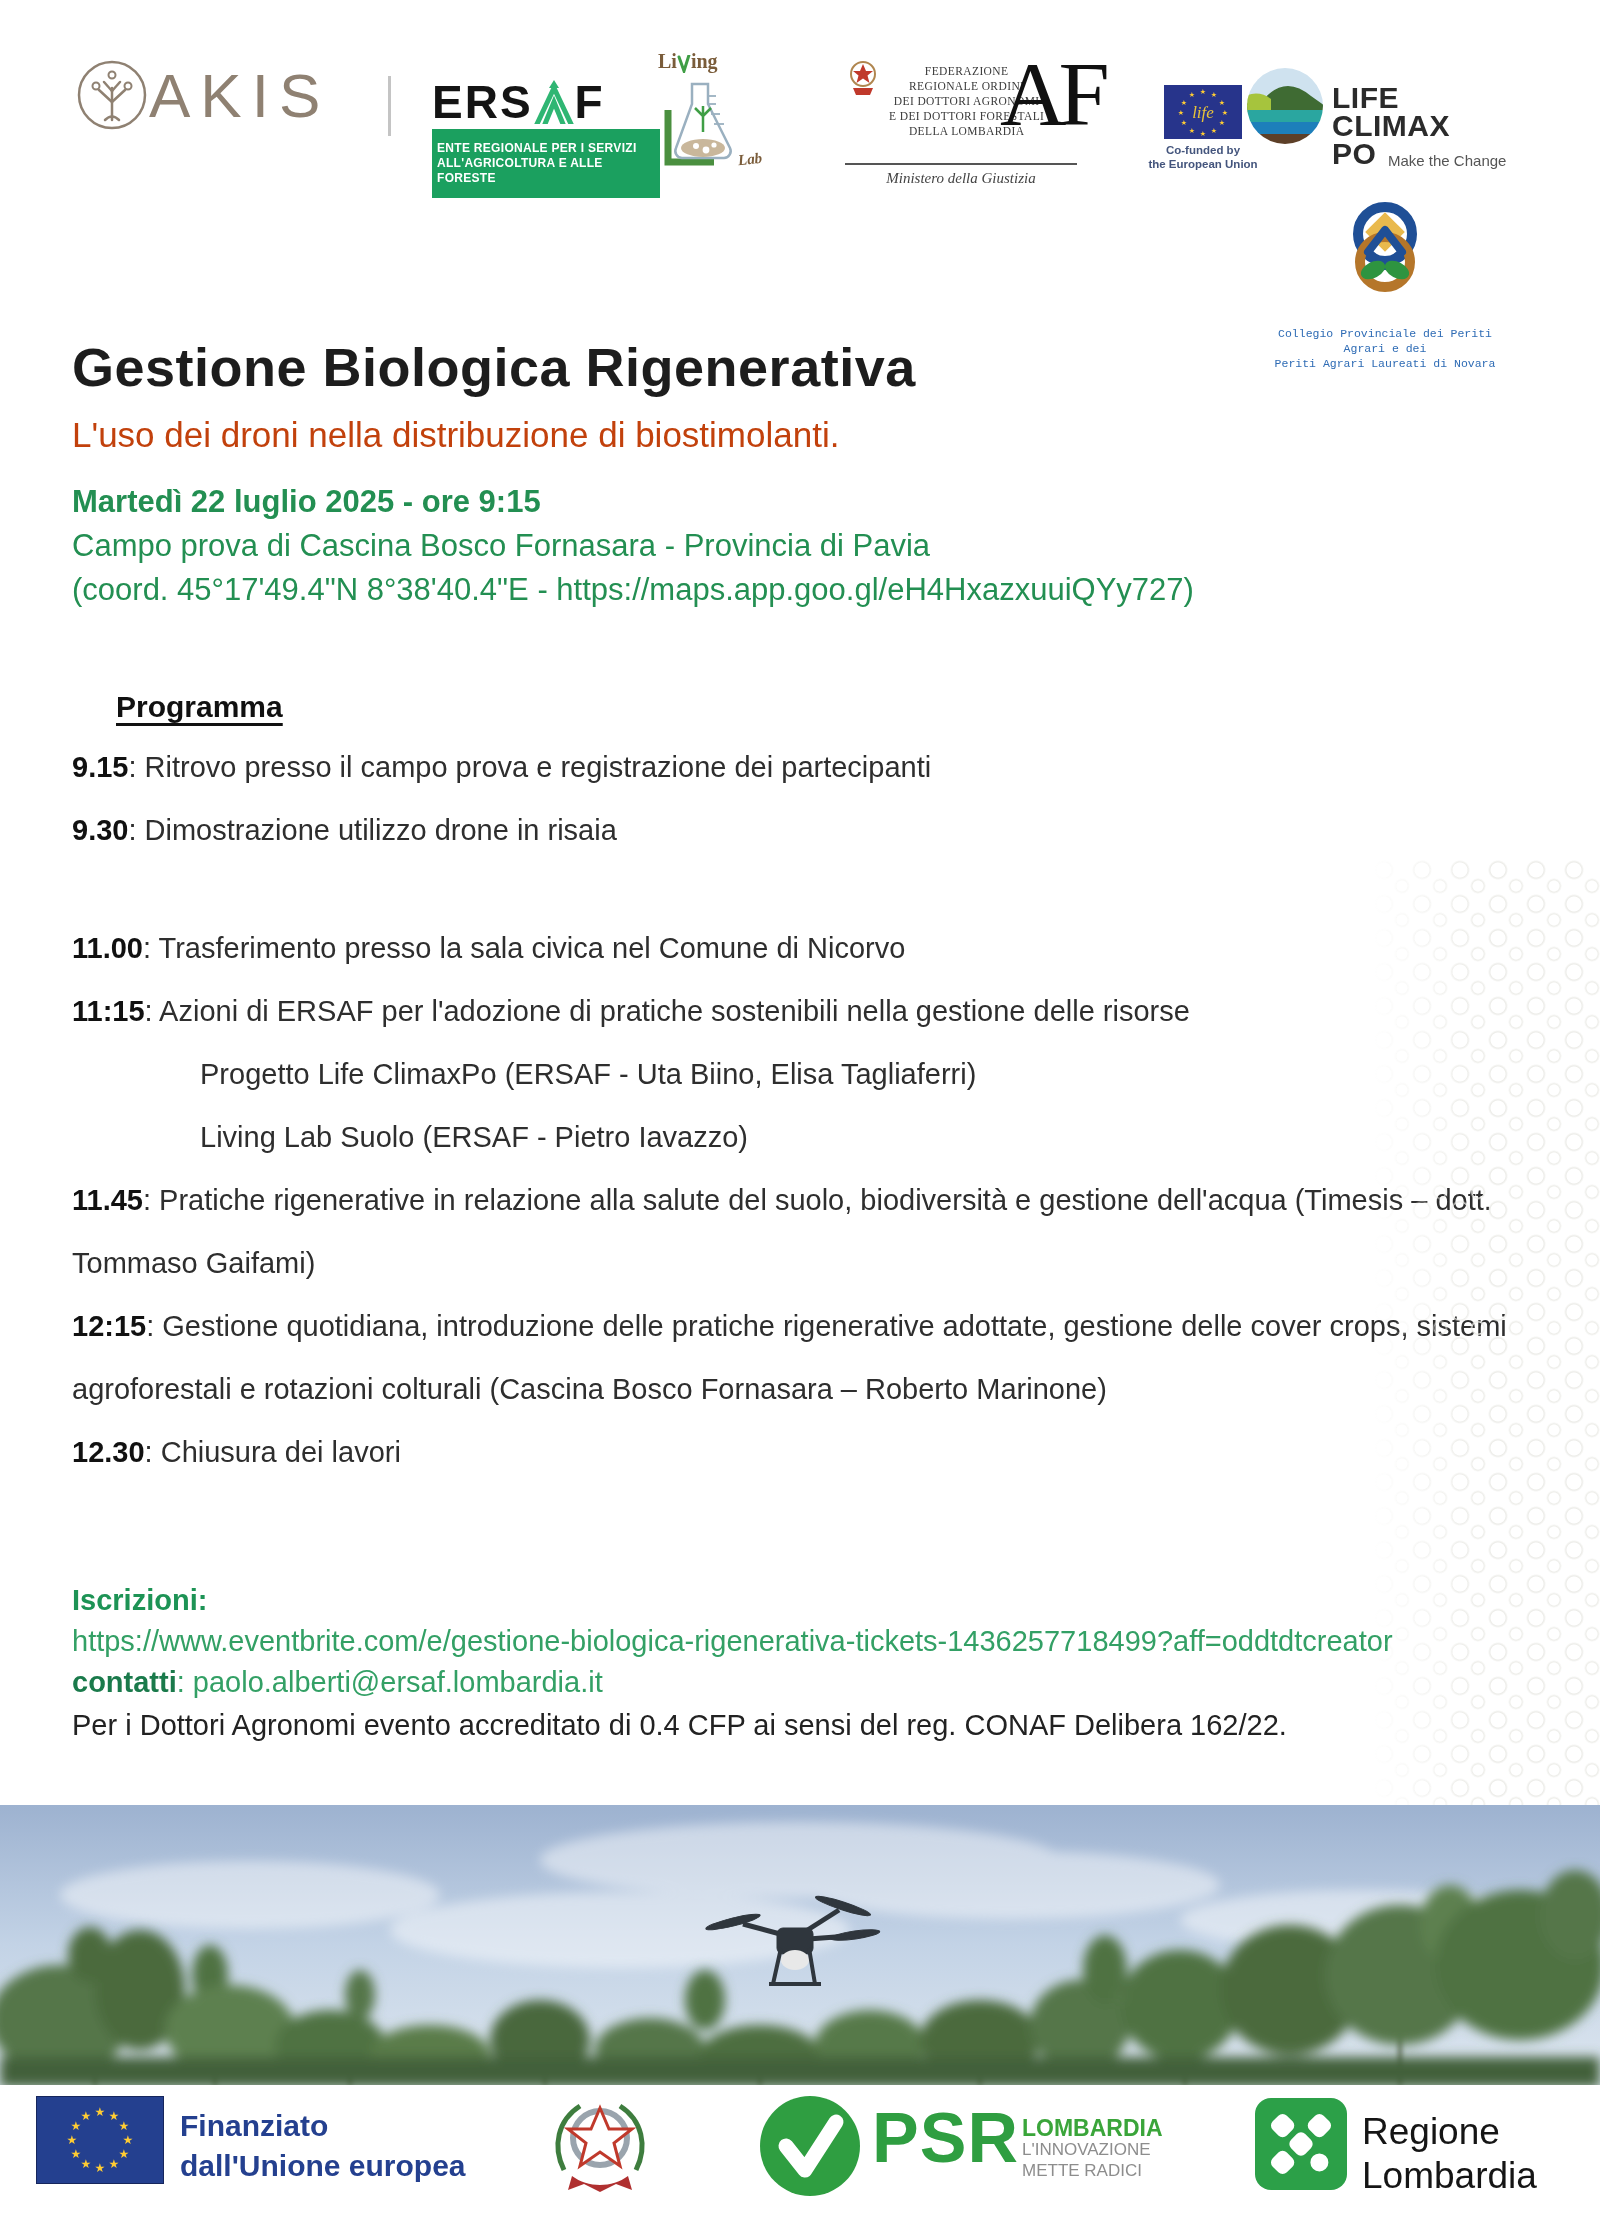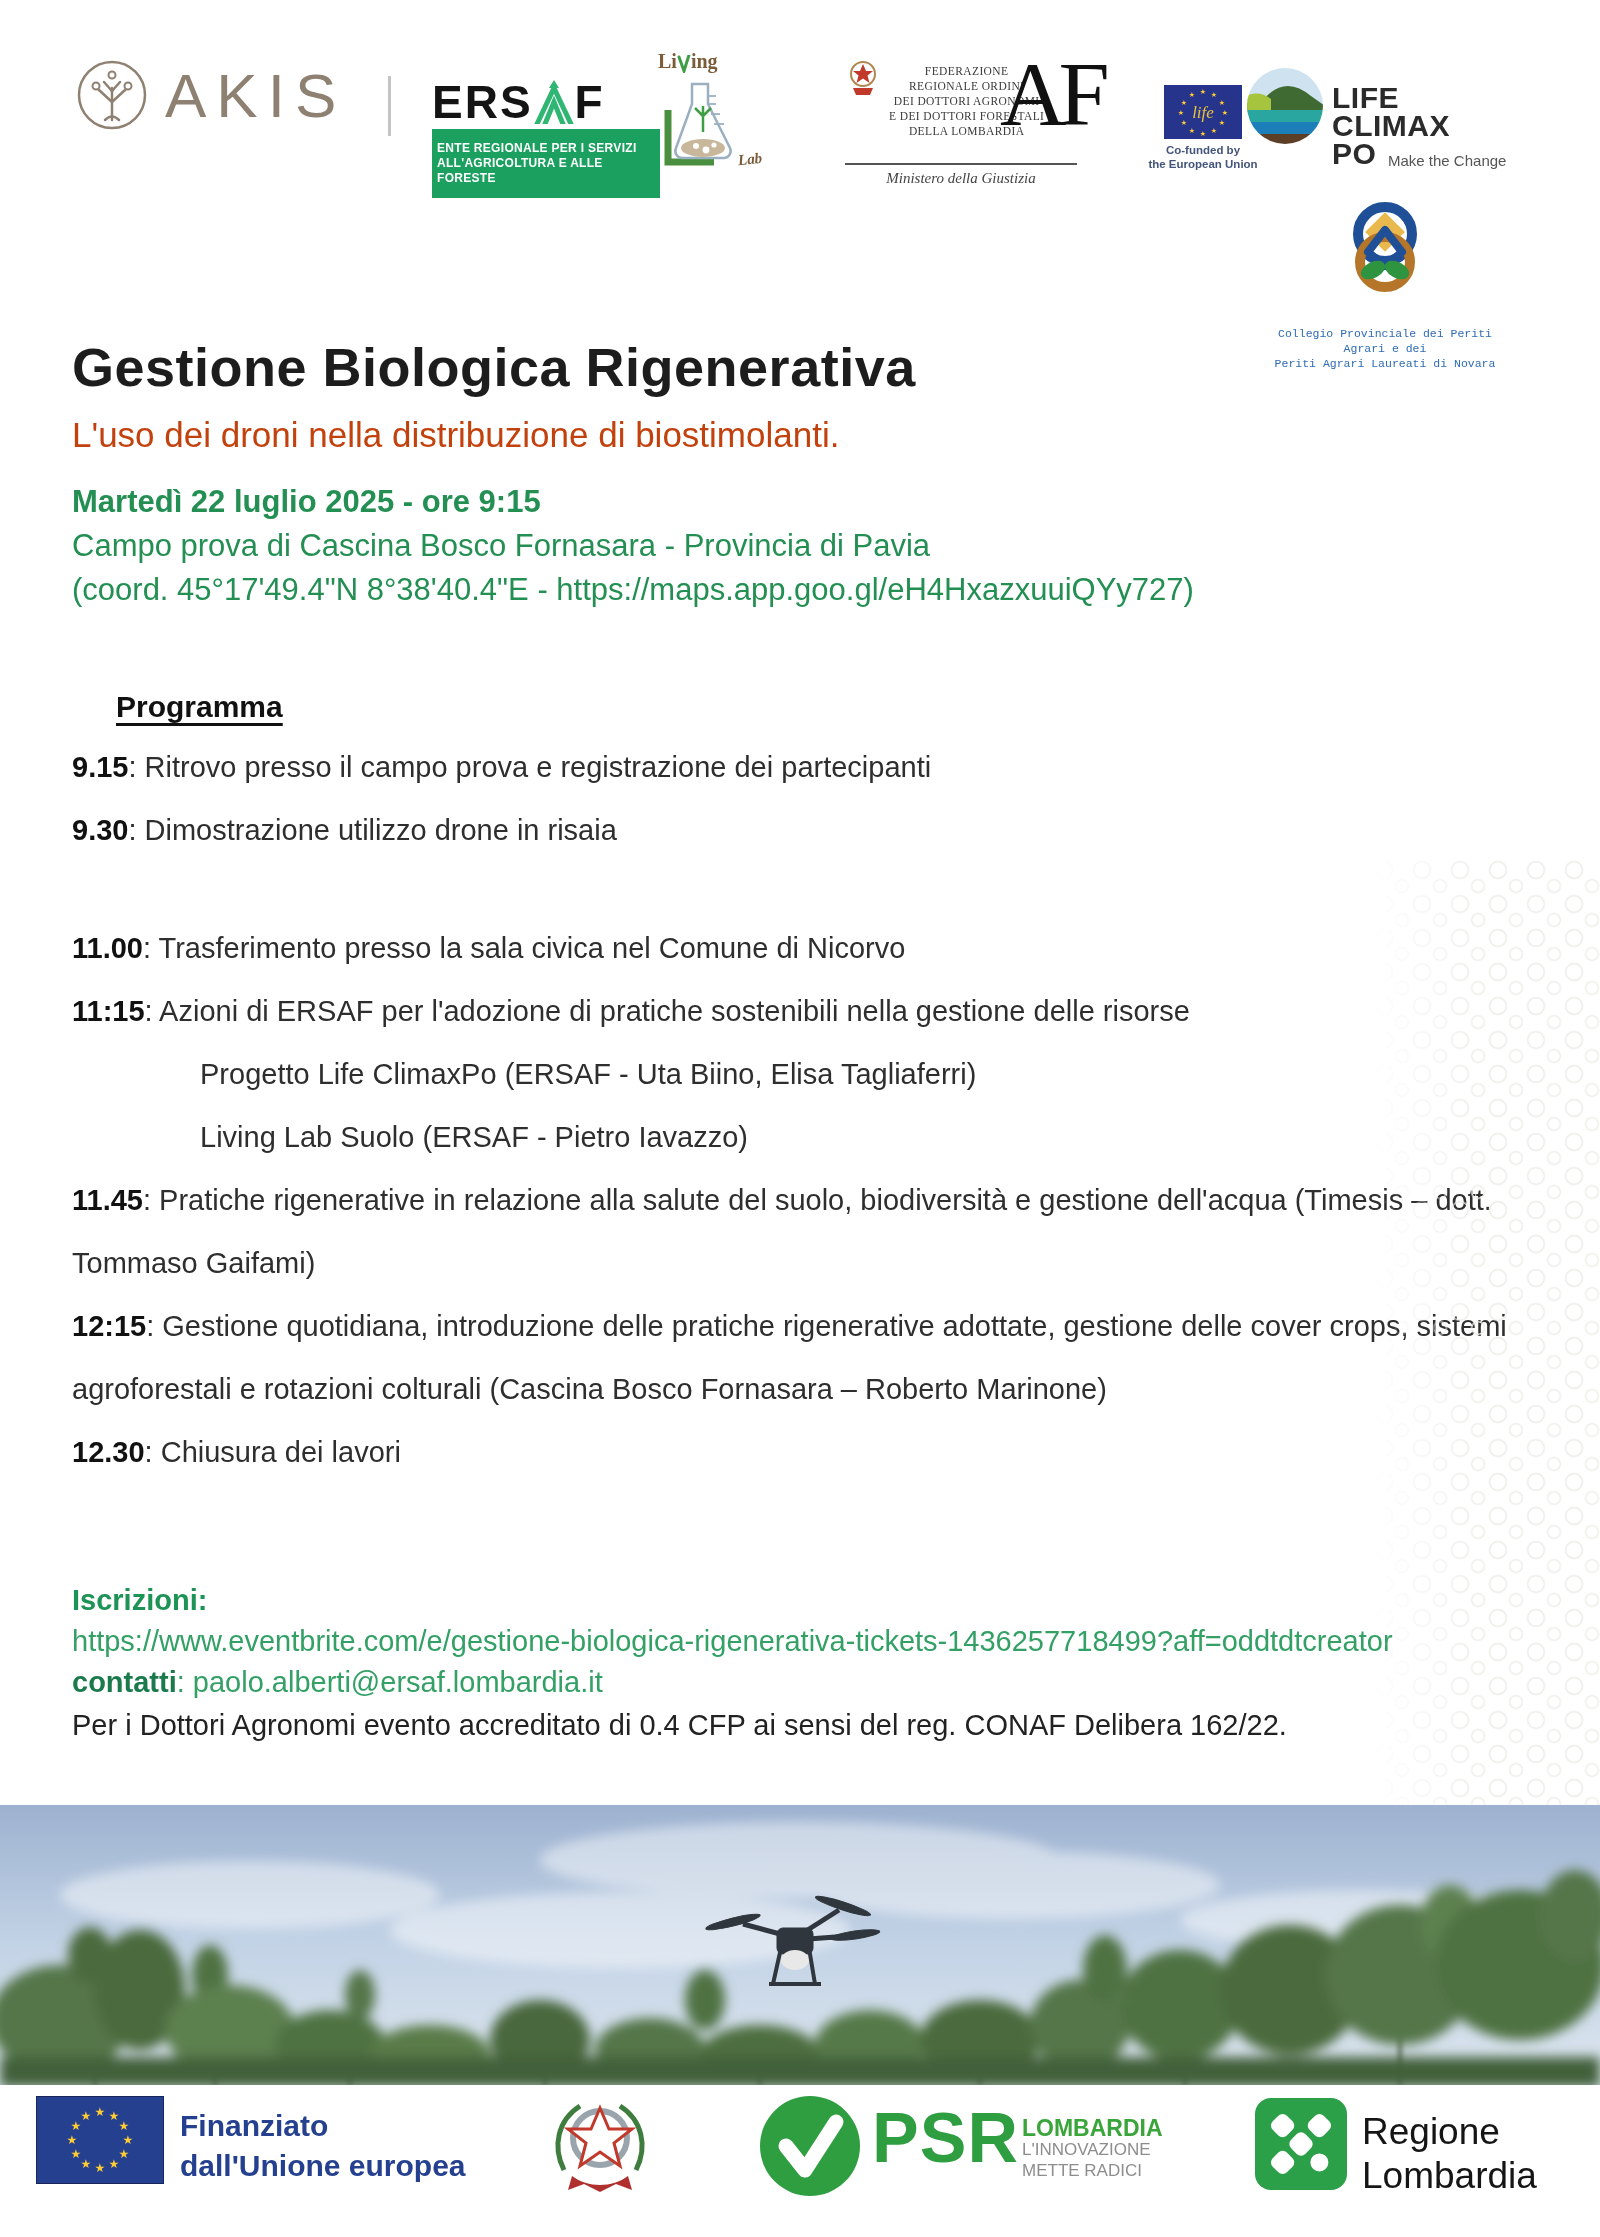--- a/index.html
+++ b/index.html
@@ -1,21 +1,21 @@
 <!DOCTYPE html>
 <html><head>
 <meta charset="utf-8">
 <style>
   html,body{margin:0;padding:0;background:#ffffff;}
   .page{position:relative;width:1600px;height:2237px;background:#ffffff;overflow:hidden;
         font-family:"Liberation Sans",sans-serif;color:#222;}
   .abs{position:absolute;}
 
   
-  .akis{left:75px;top:58px;display:flex;align-items:center;gap:16px;}
+  .akis{left:75px;top:58px;display:flex;align-items:center;}
   .akis-word{font-size:62px;font-weight:300;letter-spacing:10px;color:#8f8172;}
   .logo-divider{left:388px;top:76px;width:3px;height:60px;background:#c4c4c4;}
 
   .ersaf{left:432px;top:80px;width:230px;}
   .ersaf-word{display:flex;align-items:flex-end;font-weight:700;font-size:46px;color:#141414;letter-spacing:2px;line-height:44px;}
   .ersaf-strip{margin-top:5px;background:#1ba05f;color:#ffffff;font-weight:700;font-size:12px;
                line-height:15px;padding:12px 5px;text-align:left;letter-spacing:.3px;width:218px;}
 
   .living{left:648px;top:50px;width:110px;height:120px;}
   .living-word{position:absolute;left:10px;top:0;font-family:"Liberation Serif",serif;font-weight:700;

